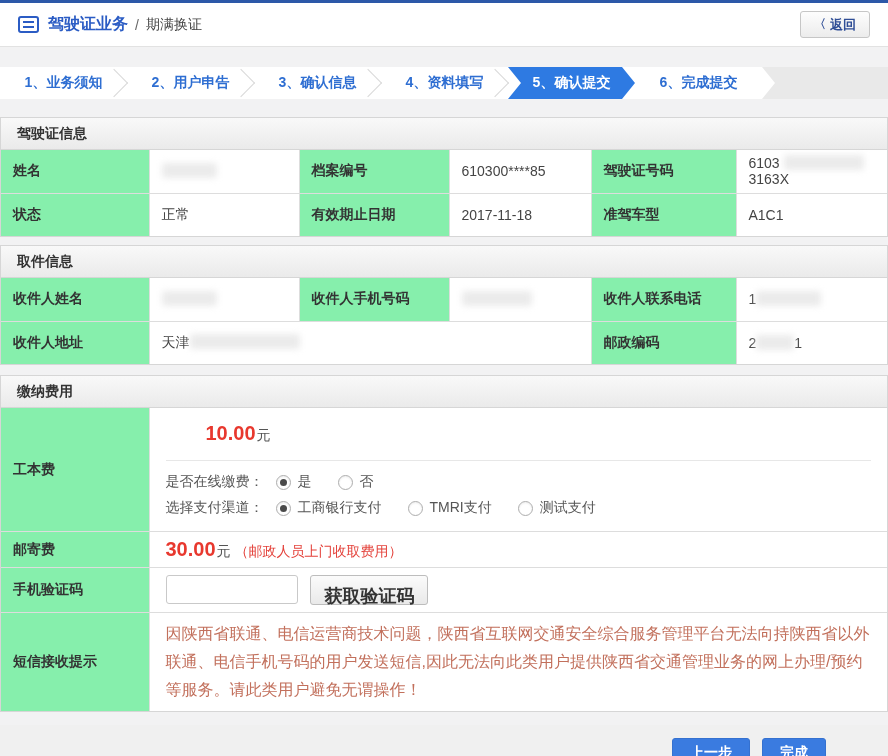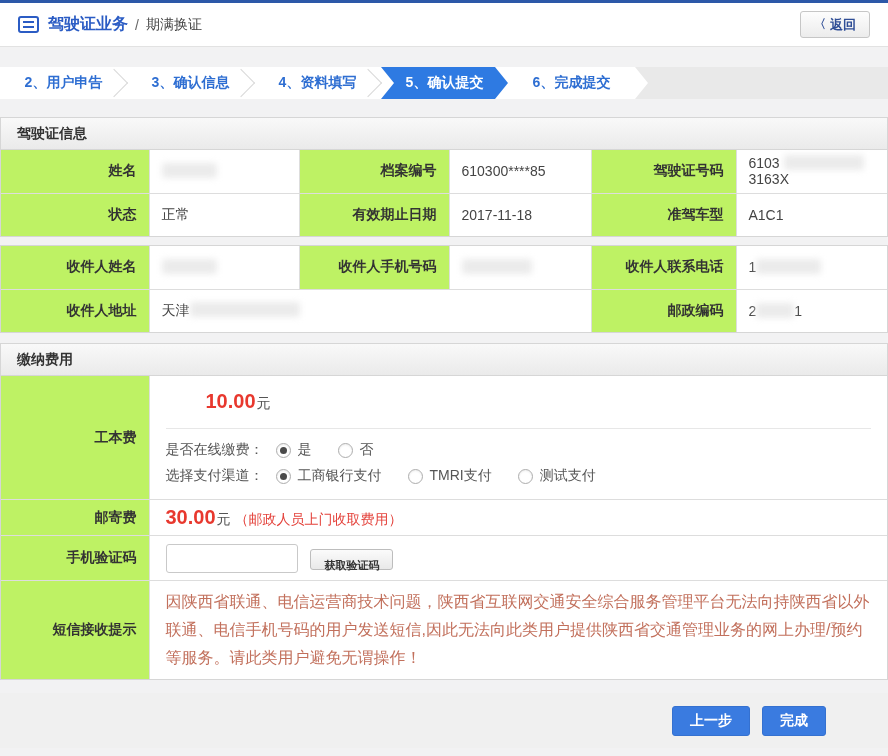--- a/index.html
+++ b/index.html
@@ -61,21 +61,21 @@
   .panel-header {
     height: 32px; line-height: 31px; padding: 0 16px;
     background: linear-gradient(#f9f9f9, #eaeaea);
     border-bottom: 1px solid #d6d6d6;
     font-weight: bold; font-size: 14px; color: #333;
   }
   table { width: 100%; border-collapse: collapse; table-layout: fixed; border: hidden; }
   td { border: 1px solid #ddd; padding: 0 12px; font-size: 14px; }
   .p1 td, .p2 td { height: 43px; }
   td.lbl {
-    background: #bef264; text-align: right; font-weight: bold; color: #333;
+    background: #86efac; text-align: left; font-weight: bold; color: #333;
   }
   td.val { background: #fff; color: #444; }
   
   .blur {
     display: inline-block; height: 15px; border-radius: 3px;
     background: #ebebeb; filter: blur(3px); vertical-align: -2px;
   }
   .w38{width:38px} .w55{width:55px} .w65{width:65px}
   .w70{width:70px} .w80{width:80px} .w110{width:110px}
   
@@ -99,24 +99,24 @@
     content: ""; position: absolute; left: 3px; top: 3px;
     width: 7px; height: 7px; border-radius: 50%; background: #4a4a4a;
   }
   .row-postage td { height: 36px; }
   .row-code td { height: 45px; }
   .code-input {
     width: 132px; height: 29px; border: 1px solid #c9c9c9; border-radius: 3px;
     padding: 0 8px; font-size: 14px; font-family: inherit; background: #fff;
   }
   .code-btn {
-    height: 21px; margin-left: 9px; padding: 8px 13px;
+    height: 30px; margin-left: 9px; padding: 8px 13px;
     background: linear-gradient(#fbfbfb, #e9e9e9);
     border: 1px solid #bdbdbd; border-radius: 3px;
-    font-size: 11px; font-weight: bold; color: #333; cursor: pointer;
+    font-size: 18px; font-weight: bold; color: #333; cursor: pointer;
     font-family: inherit; vertical-align: middle;
   }
   .row-tip td { height: 70px; }
   .tip-text {
     color: #c2705c; font-size: 16px; line-height: 28px; padding: 7px 16px 7px 16px;
   }
   .row-tip td.fee-cell { padding: 0; }
   
   .footer {
     margin-top: 13px; height: 55px; background: #f0f0f0;
@@ -146,20 +146,21 @@
   <span class="htitle">驾驶证业务</span>
   <span class="hdiv">/</span>
   <span class="hsub">期满换证</span>
   <button class="back-btn">
     <span class="back-chev">〈</span>
     <span>返回</span>
   </button>
 </div>
 
 <div class="steps">
+  <div class="step sep">1、业务须知</div>
   <div class="step sep">2、用户申告</div>
   <div class="step sep">3、确认信息</div>
   <div class="step sep">4、资料填写</div>
   <div class="step active">5、确认提交</div>
   <div class="step">6、完成提交</div>
   <div class="steps-filler"></div>
 </div>
 
 <div class="panel p1">
   <div class="panel-header">驾驶证信息</div>
@@ -187,20 +188,21 @@
       <td class="lbl">有效期止日期</td>
       <td class="val">2017-11-18</td>
       <td class="lbl">准驾车型</td>
       <td class="val">A1C1</td>
     </tr>
   </tbody>
     </table>
 </div>
 
 <div class="panel p2">
+  <div class="panel-header">取件信息</div>
   <table>
     <colgroup>
         <col style="width:148px">
         <col style="width:150px">
         <col style="width:150px">
         <col style="width:142px">
         <col style="width:145px">
         <col>
       </colgroup>
     <tbody>

